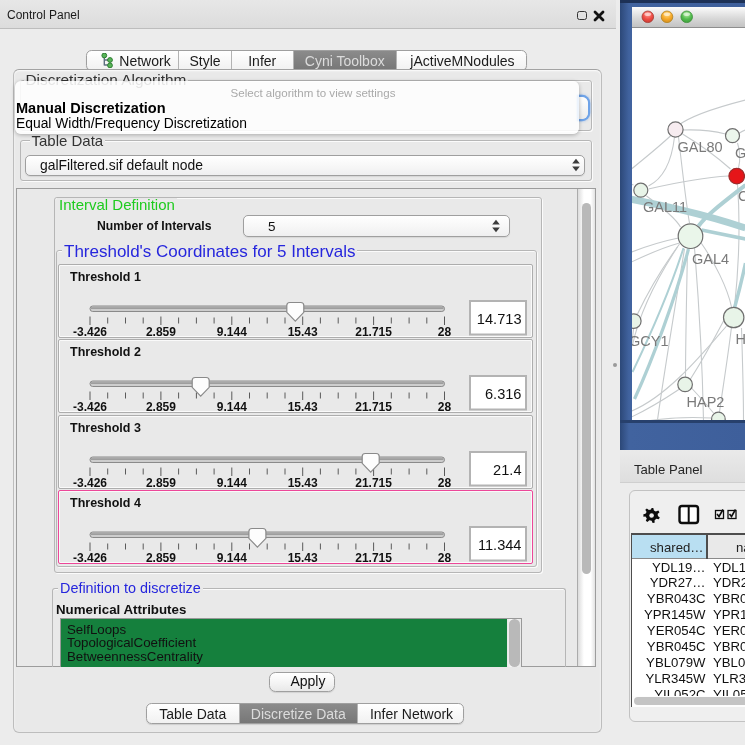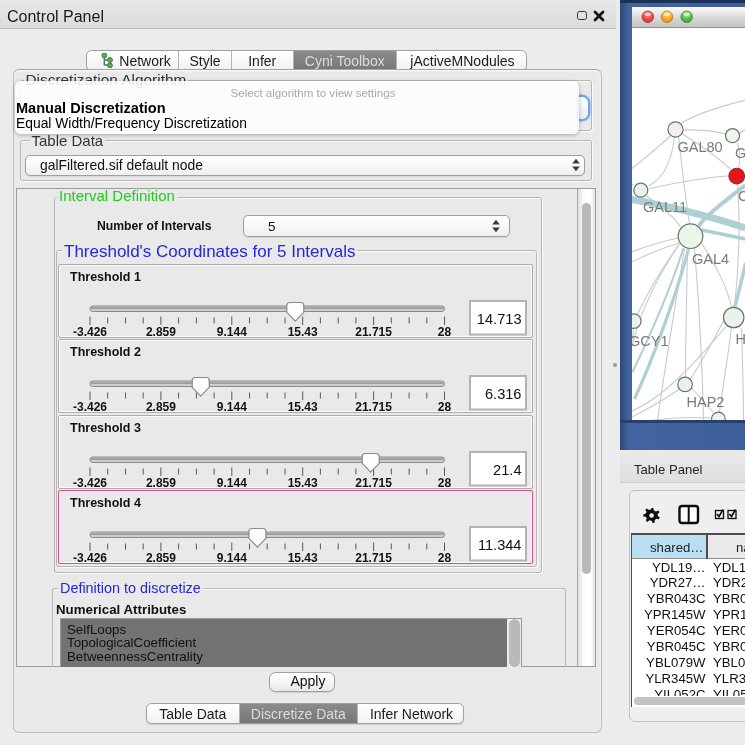--- a/index.html
+++ b/index.html
@@ -9,21 +9,21 @@
 .combo{position:absolute;background:linear-gradient(#ffffff,#f6f6f6 60%,#efeff0);border:1px solid #9f9f9f;border-radius:5px;box-shadow:0 1px 1px rgba(0,0,0,.08);}
 .arr{position:absolute;width:10px;height:14px;}
 .seg{position:absolute;top:0;height:100%;display:flex;align-items:center;justify-content:center;font-size:14px;color:#1b1b1b;border-left:1px solid #b3b3b3;}
 .seg.first{border-left:none;}
 .seg.dark{background:linear-gradient(#8b8b8b,#777777);color:#dcdcdc;}
 </style></head><body>
 <div id="canvas">
 
 <div class="abs" style="left:0;top:0;width:616px;height:745px;background:#ececec;"></div>
 <div class="abs" style="left:0;top:0;width:616px;height:29px;background:linear-gradient(#e7e7e7,#dcdcdc);border-bottom:1px solid #bdbdbd;"></div>
-<div class="abs" style="left:7px;top:8px;font-size:16px;color:#1a1a1a;">Control Panel</div>
+<div class="abs" style="left:7px;top:8px;font-size:12px;color:#1a1a1a;">Control Panel</div>
 <div class="abs" style="left:577px;top:10.5px;width:9.5px;height:9.5px;border:1.7px solid #333;border-radius:2.5px;"></div>
 <svg class="abs" style="left:593px;top:9.5px" width="12" height="12" viewBox="0 0 12 12">
       <path d="M2 2 L10 10 M10 2 L2 10" stroke="#111" stroke-width="2.8" stroke-linecap="round"></path>
     </svg>
 <div class="abs" style="left:86px;top:50px;width:441px;height:21px;background:linear-gradient(#ffffff,#f1f1f1);border:1px solid #9f9f9f;border-radius:5.5px;overflow:hidden;box-shadow:0 1px 1px rgba(0,0,0,.12);">
 <div class="seg first" style="left:0;width:91px;padding-left:7px;"><svg width="13" height="15" viewBox="0 0 13 15" style="margin-right:5px;">
           <path d="M3.3 2.5 V12.5 M3.3 7 H8.2 M3.3 12 H8.2" stroke="#5d6f80" stroke-width="1.4" fill="none"></path>
           <circle cx="3.3" cy="2.5" r="2.4" fill="#58b558" stroke="#2e7d32" stroke-width="1"></circle>
           <circle cx="9" cy="7" r="2.4" fill="#58b558" stroke="#2e7d32" stroke-width="1"></circle>
           <circle cx="9" cy="12.4" r="2.4" fill="#58b558" stroke="#2e7d32" stroke-width="1"></circle>
@@ -41,21 +41,21 @@
 <div class="gtitle" style="left:29.5px;top:133.5px;color:#333;font-size:15px;">Table Data</div>
 <div class="combo" style="left:25px;top:154.5px;width:559.5px;height:21.5px;"></div>
 <div class="abs" style="left:40px;top:157px;font-size:13.9px;color:#111;">galFiltered.sif default node</div>
 <svg class="arr" style="left:570.5px;top:157.5px;" viewBox="0 0 10 14">
       <path d="M1.2 5.5 L8.8 5.5 L5 0.8 Z M1.2 8.5 L8.8 8.5 L5 13.2 Z" fill="#3c3c3c"></path>
     </svg>
 <div class="abs" style="left:15.5px;top:188px;width:580px;height:479px;border:1px solid #9c9c9c;background:#e9e9e9;"></div>
 <div class="abs" style="left:576.5px;top:189px;width:18.5px;height:477px;background:linear-gradient(90deg,#dcdcdc,#ffffff 35%,#ffffff 75%,#e2e2e2);border-left:1px solid #ababab;"></div>
 <div class="abs" style="left:581.5px;top:203px;width:9.5px;height:371px;background:#b9b9b9;border-radius:5px;"></div>
 <div class="abs etched" style="left:53.5px;top:197px;width:488.5px;height:376px;"></div>
-<div class="gtitle" style="left:57px;top:189px;color:#1ecb1e;font-size:15px;">Interval Definition</div>
+<div class="gtitle" style="left:57px;top:198px;color:#1ecb1e;font-size:15px;">Interval Definition</div>
 <div class="abs" style="left:97px;top:219px;font-size:12.2px;font-weight:bold;color:#111;">Number of Intervals</div>
 <div class="combo" style="left:243px;top:215px;width:267px;height:21.5px;"></div>
 <div class="abs" style="left:268px;top:218.5px;font-size:13.5px;color:#111;">5</div>
 <svg class="arr" style="left:490.5px;top:218.5px;" viewBox="0 0 10 14">
       <path d="M1.2 5.5 L8.8 5.5 L5 0.8 Z M1.2 8.5 L8.8 8.5 L5 13.2 Z" fill="#3c3c3c"></path>
     </svg>
 <div class="abs etched" style="left:55.5px;top:250px;width:481.5px;height:317px;"></div>
 <div class="gtitle" style="left:62px;top:244.5px;color:#2626dd;font-size:17px;">Threshold's Coordinates for 5 Intervals</div>
 <div class="abs" style="left:58px;top:263.5px;width:474.5px;height:74px;border:1px solid #adadad;border-radius:2px;box-shadow:inset 0 0 0 1px rgba(255,255,255,.75);">
       <svg width="472.5" height="72" viewBox="0 0 472.5 72" style="display:block">
@@ -125,21 +125,21 @@
         <text x="314.6" y="70.5" font-size="12" font-weight="bold" fill="#111" text-anchor="middle">21.715</text>
         <text x="385.5" y="70.5" font-size="12" font-weight="bold" fill="#111" text-anchor="middle">28</text>
         <path d="M192.9 37.5 H203.9 Q206.9 37.5 206.9 40.5 V47.3 L198.4 56.1 L189.9 47.3 V40.5 Q189.9 37.5 192.9 37.5 Z" fill="#fdfdfd" stroke="#8a8a8a" stroke-width="1.2"></path>
         <rect x="411" y="36" width="56" height="33.5" fill="#ffffff" stroke="#b3b3b3" stroke-width="2"></rect>
         <text x="462.5" y="58.7" font-size="14.6" fill="#111" text-anchor="end">11.344</text>
       </svg>
     </div>
 <div class="abs" style="left:52px;top:588px;width:514px;height:78.5px;border:1px solid #b6b6b6;border-bottom:none;border-radius:3px 3px 0 0;box-shadow:inset 0 1px 0 rgba(255,255,255,.8);"></div>
 <div class="gtitle" style="left:58px;top:581px;color:#2626dd;font-size:14.4px;">Definition to discretize</div>
 <div class="abs" style="left:56px;top:601.5px;font-size:13.3px;font-weight:bold;color:#111;">Numerical Attributes</div>
-<div class="abs" style="left:60px;top:618px;width:461.5px;height:48.5px;background:#737373;border:1px solid #999;border-bottom:none;overflow:hidden;">
+<div class="abs" style="left:60px;top:618px;width:461.5px;height:48.5px;background:#15803d;border:1px solid #999;border-bottom:none;overflow:hidden;">
       <div style="padding:3.5px 0 0 6px;font-size:13.3px;color:#111;line-height:13.7px;">SelfLoops<br>TopologicalCoefficient<br>BetweennessCentrality</div>
     </div>
 <div class="abs" style="left:507px;top:619px;width:14px;height:47.5px;background:linear-gradient(90deg,#e8e8e8,#fff 40%,#e8e8e8);"></div>
 <div class="abs" style="left:508.5px;top:619px;width:11px;height:47.5px;background:#b9b9b9;border-radius:5.5px;"></div>
 <div class="abs" style="left:268.8px;top:672px;width:66.3px;height:19.5px;background:linear-gradient(#ffffff,#f4f4f4 55%,#e8e8e8);border:1px solid #9f9f9f;border-radius:6.5px;text-align:center;font-size:14px;color:#111;line-height:17.5px;box-shadow:0 1px 1px rgba(0,0,0,.1);padding-left:12px;">Apply</div>
 <div class="abs" style="left:146px;top:703px;width:318px;height:21px;background:linear-gradient(#ffffff,#f1f1f1);border:1px solid #9f9f9f;border-radius:5.5px;overflow:hidden;box-shadow:0 1px 1px rgba(0,0,0,.12);">
 <div class="seg first" style="left:0;width:91.5px;">Table Data</div>
 <div class="seg dark" style="left:91.5px;width:118.5px;">Discretize Data</div>
 <div class="seg" style="left:210px;width:108px;">Infer Network</div>
 </div>

